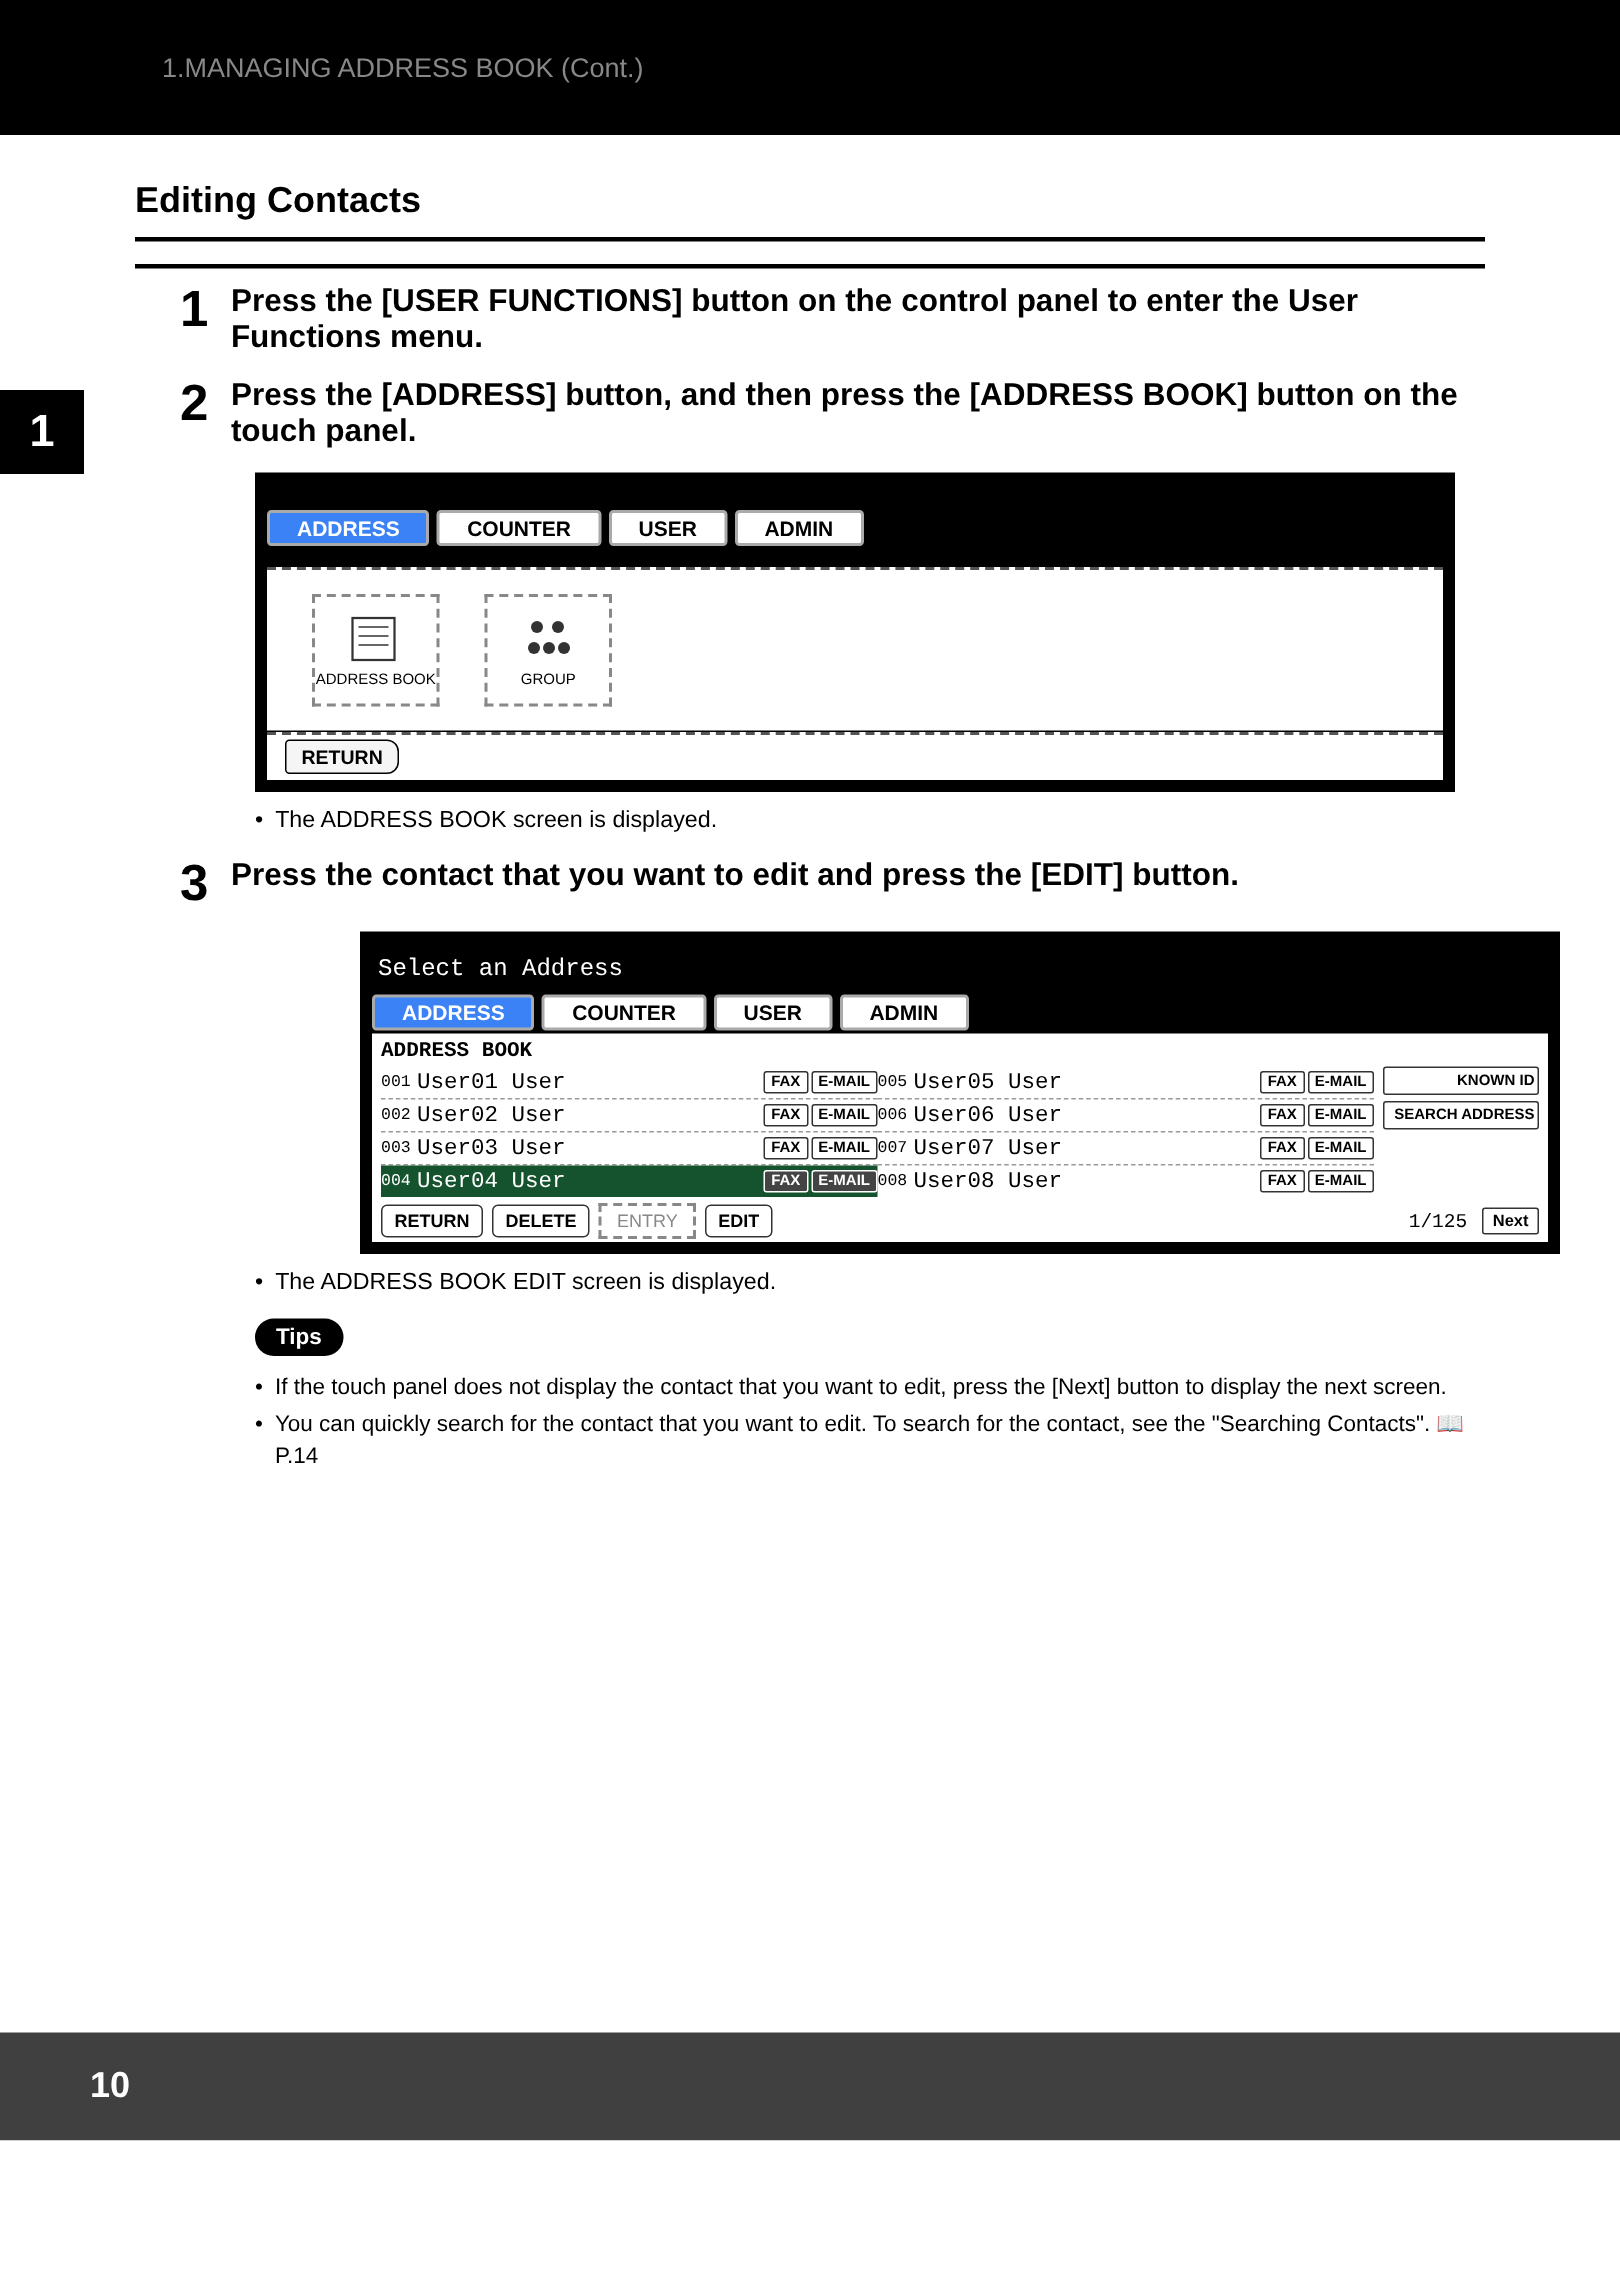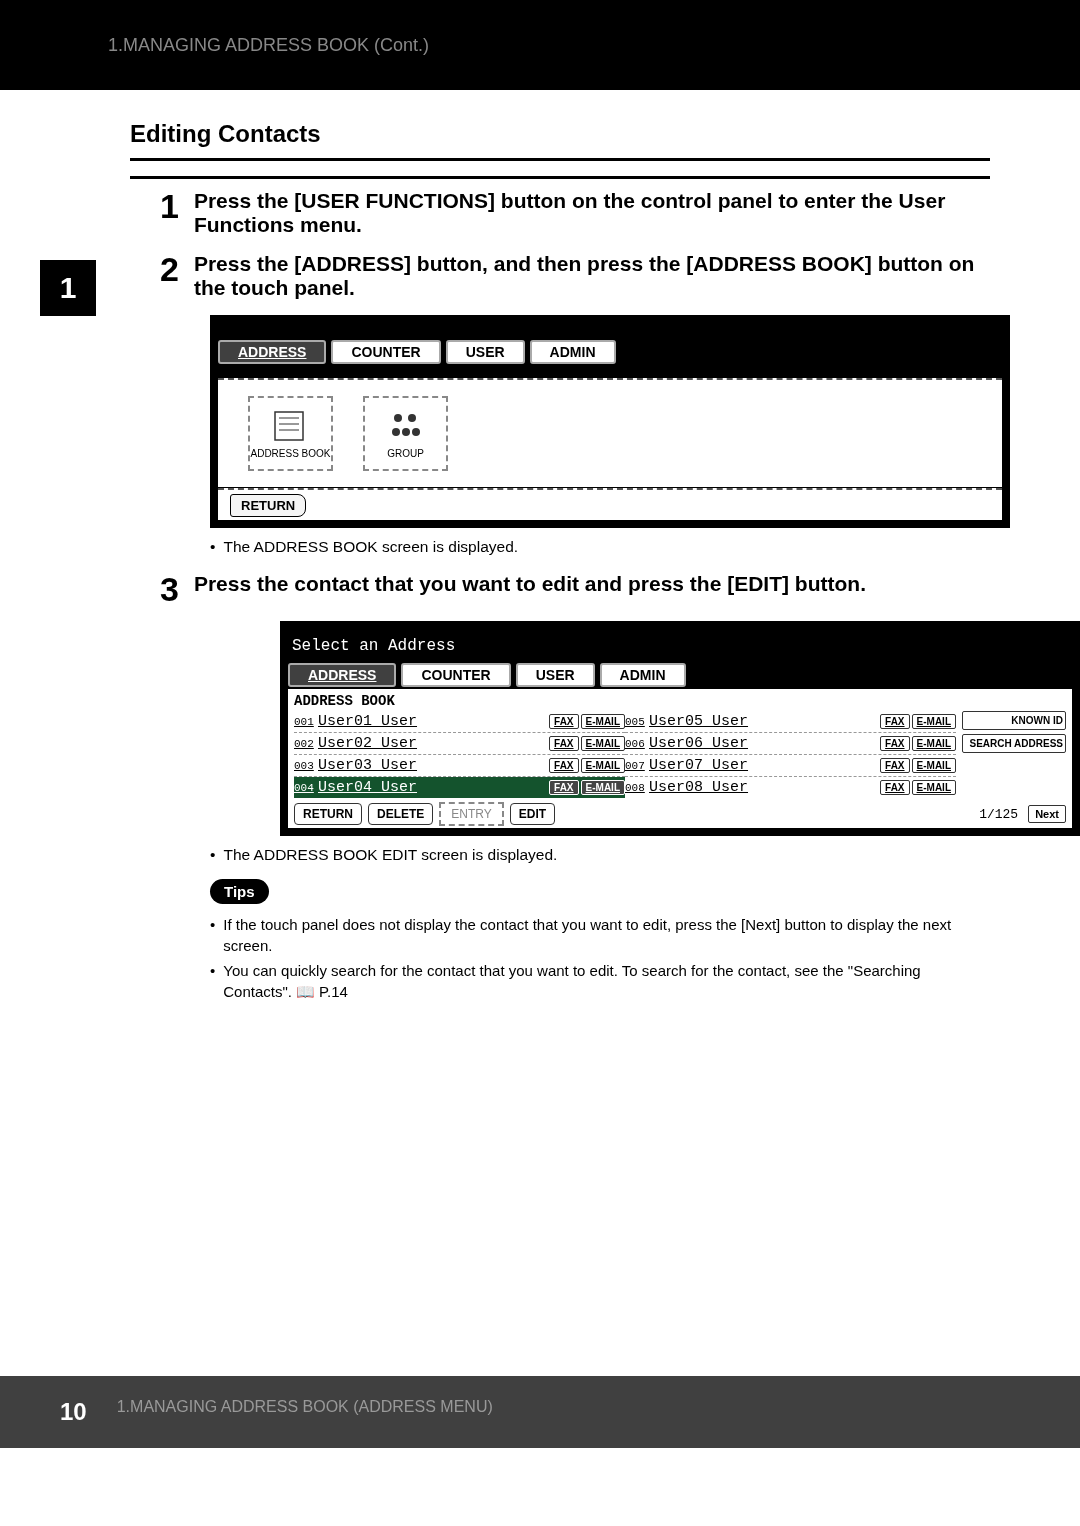--- a/index.html
+++ b/index.html
@@ -1,49 +1,49 @@
 <!DOCTYPE html>
 <html><head>
   <meta charset="utf-8">
   <style>
     * { box-sizing: border-box; margin: 0; padding: 0; }
     body { font-family: Arial, sans-serif; background: white; width: 1080px; }
     .top-bar { background: #000; height: 90px; display: flex; align-items: center; padding-left: 108px; }
     .top-bar-text { color: #888; font-size: 18px; }
-    .content { padding: 30px 90px 30px 90px; position: relative; margin-left: 40px; }
+    .content { padding: 30px 90px 30px 90px; position: relative; }
     .section-title { font-size: 24px; font-weight: bold; margin-bottom: 10px; }
     .divider-line { border-bottom: 3px solid #000; margin-bottom: 15px; }
     .intro-text { font-size: 17px; margin-bottom: 20px; }
     .thick-divider { border-bottom: 3px solid #000; margin-bottom: 10px; }
     .side-tab { position: absolute; left: 0; top: 170px; width: 56px; height: 56px; background: #000; color: #fff; font-size: 30px; font-weight: bold; display: flex; align-items: center; justify-content: center; }
     .step { display: flex; margin-bottom: 15px; padding-left: 30px; }
     .step-num { font-size: 34px; font-weight: bold; margin-right: 15px; line-height: 1; }
     .step-text { font-size: 21px; font-weight: bold; flex: 1; }
     .sub-step { padding-left: 80px; }
     .note-text { font-size: 15.5px; margin-top: 8px; }
     .bullet-row { display: flex; }
     .bullet { margin-right: 8px; }
     .screenshot { margin: 10px 0 10px 80px; }
     .screen1 { background: #000; width: 800px; padding: 25px 8px 8px 8px; }
     .tabs1 { display: flex; gap: 5px; margin-bottom: 14px; }
     .tab { border: 2px solid #aaa; padding: 2px 18px; font-size: 14px; font-weight: bold; font-family: sans-serif; background: #fff; border-radius: 3px; }
-    .tab.active { background: #404040; color: #fff; text-decoration: underline; }
+    .tab.active { background: #3b82f6; color: #fff; }
     .icons-row { background: #fff; border-top: 2px dashed #555; padding: 16px 30px; display: flex; gap: 30px; }
     .icon-box { border: 2px dashed #888; width: 85px; height: 75px; display: flex; flex-direction: column; align-items: center; justify-content: center; font-size: 10px; gap: 4px; }
     .icon-svg { width: 40px; height: 36px; }
     .return-bar { background: #fff; margin-top: 1px; border-top: 2px dashed #555; padding: 6px 12px; }
     .return-btn { border: 1.5px solid #000; padding: 3px 10px; font-size: 13px; font-weight: bold; background: #f5f5f5; border-radius: 3px 8px 8px 3px; }
     .screen2 { width: 800px; background: #000; padding: 8px; }
     .screen2-header { color: #fff; padding: 8px 4px; font-family: 'Courier New', monospace; font-size: 16px; }
     .addr-body { background: #fff; padding: 4px 6px 2px 6px; }
     .addr-cap { font-family: 'Courier New', monospace; font-size: 14px; font-weight: bold; margin-bottom: 2px; }
     .addr-grid { display: flex; }
     .addr-col { flex: 1; }
     .addr-side { width: 110px; padding-left: 6px; }
-    .addr-row { display: flex; align-items: center; border-bottom: 1.5px dashed #999; padding: 2px 0; text-decoration: underline; }
+    .addr-row { display: flex; align-items: center; border-bottom: 1.5px dashed #999; padding: 2px 0; }
     .addr-row:last-child { border-bottom: none; }
     .addr-id { font-family: 'Courier New', monospace; font-size: 11px; width: 24px; }
     .addr-name { font-family: 'Courier New', monospace; font-size: 15px; flex: 1; }
     .addr-row.selected { background: #14532d; color: #fff; }
     .mini-btn { border: 1.5px solid #333; padding: 1px 4px; font-size: 10px; font-weight: bold; margin-left: 2px; border-radius: 2px; background: #fff; }
     .addr-row.selected .mini-btn { background: #444; color: #fff; border-color: #fff; }
     .side-btn { border: 1.5px solid #333; padding: 3px 2px; font-size: 10px; font-weight: bold; display: block; width: 100%; margin-bottom: 4px; background: #fff; text-align: right; border-radius: 2px; }
     .footer-row { display: flex; align-items: center; padding-top: 4px; gap: 6px; }
     .rounded-btn { border: 1.5px solid #333; padding: 3px 8px; font-size: 12px; font-weight: bold; border-radius: 4px; background: #fff; }
     .dashed-btn { border: 2px dashed #888; padding: 3px 10px; font-size: 12px; color: #888; }
@@ -222,14 +222,13 @@
       <li>
         <span class="bullet">•</span>
         <span>You can quickly search for the contact that you want to edit.  To search for the contact, see the "Searching Contacts".  📖  P.14</span>
       </li>
     </ul>
   </div>
 </div>
 
 <div class="bottom-bar">
   <span class="page-num">10</span>
-  <span class="bottom-text">1.MANAGING ADDRESS BOOK (ADDRESS MENU)</span>
 </div>
 
 </body></html>

